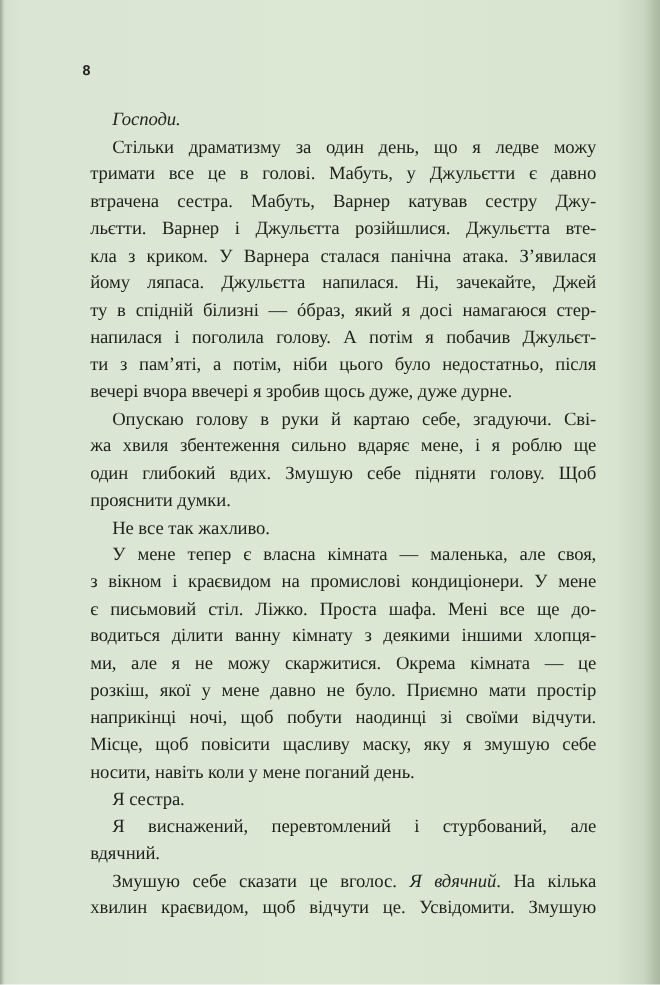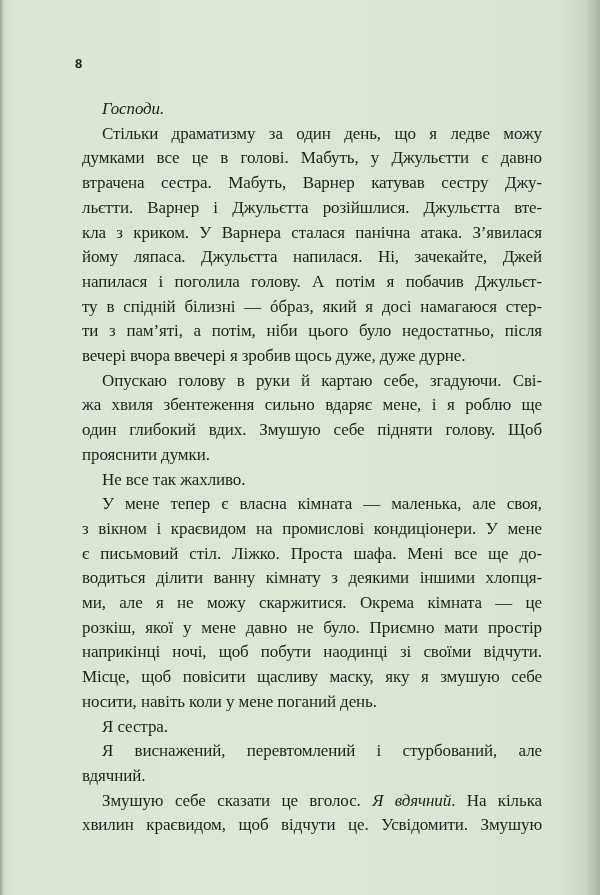--- a/index.html
+++ b/index.html
@@ -77,27 +77,27 @@
   <div class="left-edge"></div>
   <div class="page-number">8</div>
 
   <div class="text-block">
     <p>
       <span class="line first last"><em>Господи.</em></span>
     </p>
 
     <p>
       <span class="line first">Стільки драматизму за один день, що я ледве можу</span>
-      <span class="line">думками все це в голові. Мабуть, у Джульєтти є давно</span>
+      <span class="line">тримати все це в голові. Мабуть, у Джульєтти є давно</span>
       <span class="line">втрачена сестра. Мабуть, Варнер катував сестру Джу-</span>
       <span class="line">льєтти. Варнер і Джульєтта розійшлися. Джульєтта вте-</span>
       <span class="line">кла з криком. У Варнера сталася панічна атака. З’явилася</span>
       <span class="line">йому ляпаса. Джульєтта напилася. Ні, зачекайте, Джей</span>
+      <span class="line">ту в спідній білизні — óбраз, який я досі намагаюся стер-</span>
       <span class="line">напилася і поголила голову. А потім я побачив Джульєт-</span>
-      <span class="line">ту в спідній білизні — óбраз, який я досі намагаюся стер-</span>
       <span class="line">ти з пам’яті, а потім, ніби цього було недостатньо, після</span>
       <span class="line last">вечері вчора ввечері я зробив щось дуже, дуже дурне.</span>
     </p>
 
     <p>
       <span class="line first">Опускаю голову в руки й картаю себе, згадуючи. Сві-</span>
       <span class="line">жа хвиля збентеження сильно вдаряє мене, і я роблю ще</span>
       <span class="line">один глибокий вдих. Змушую себе підняти голову. Щоб</span>
       <span class="line last">прояснити думки.</span>
     </p>

